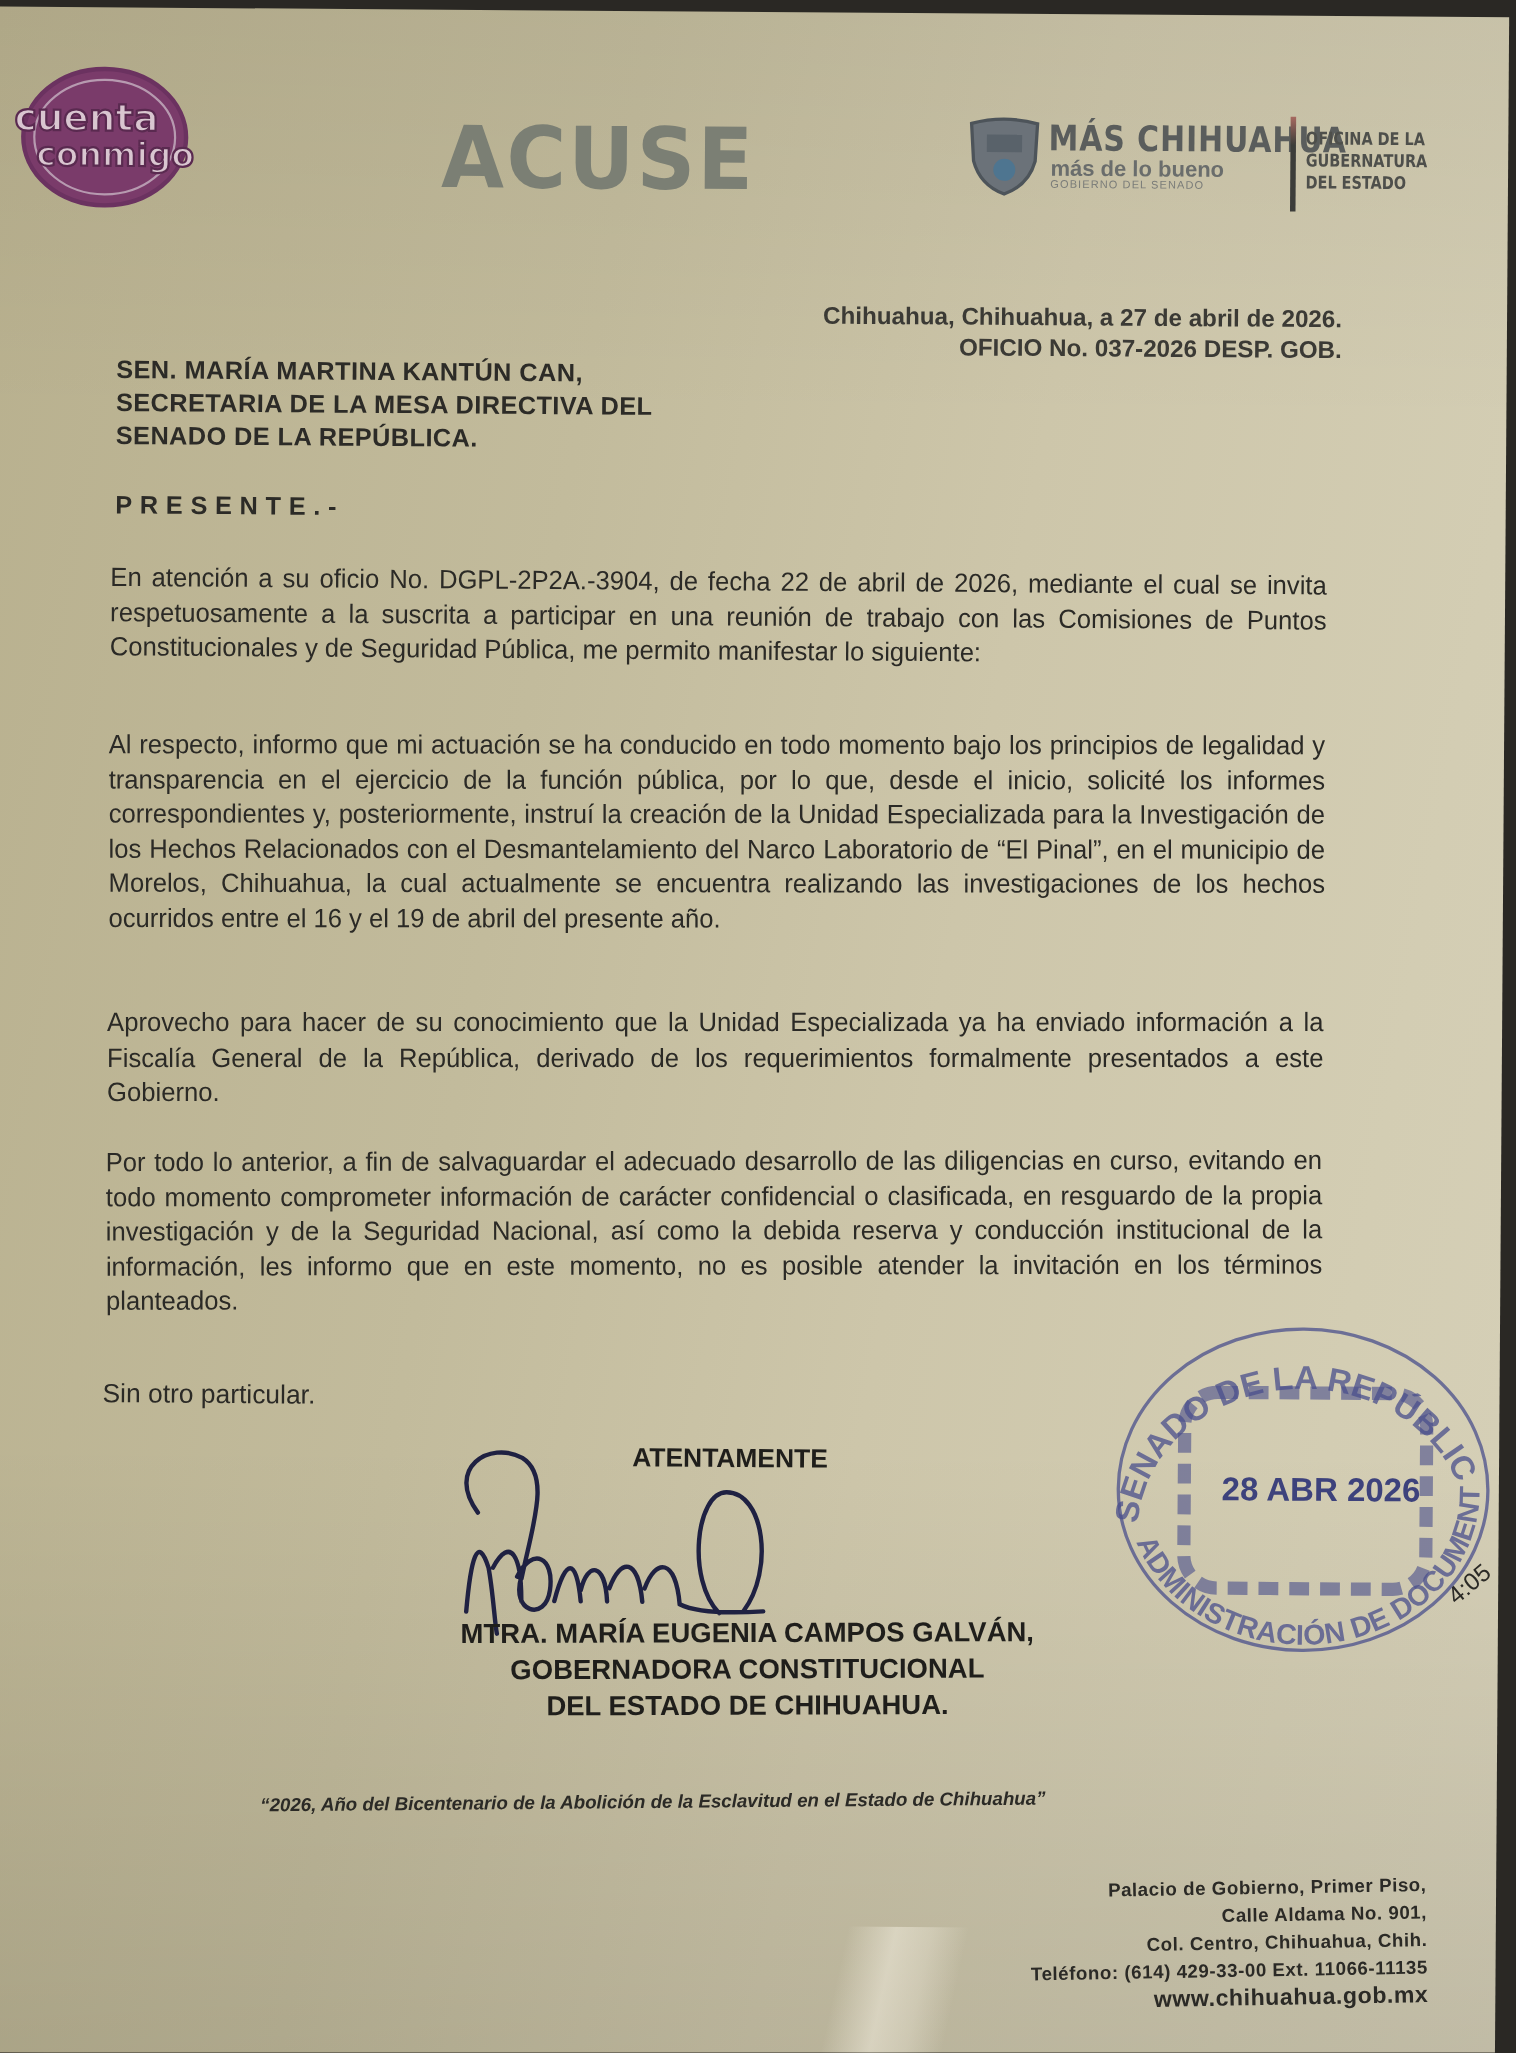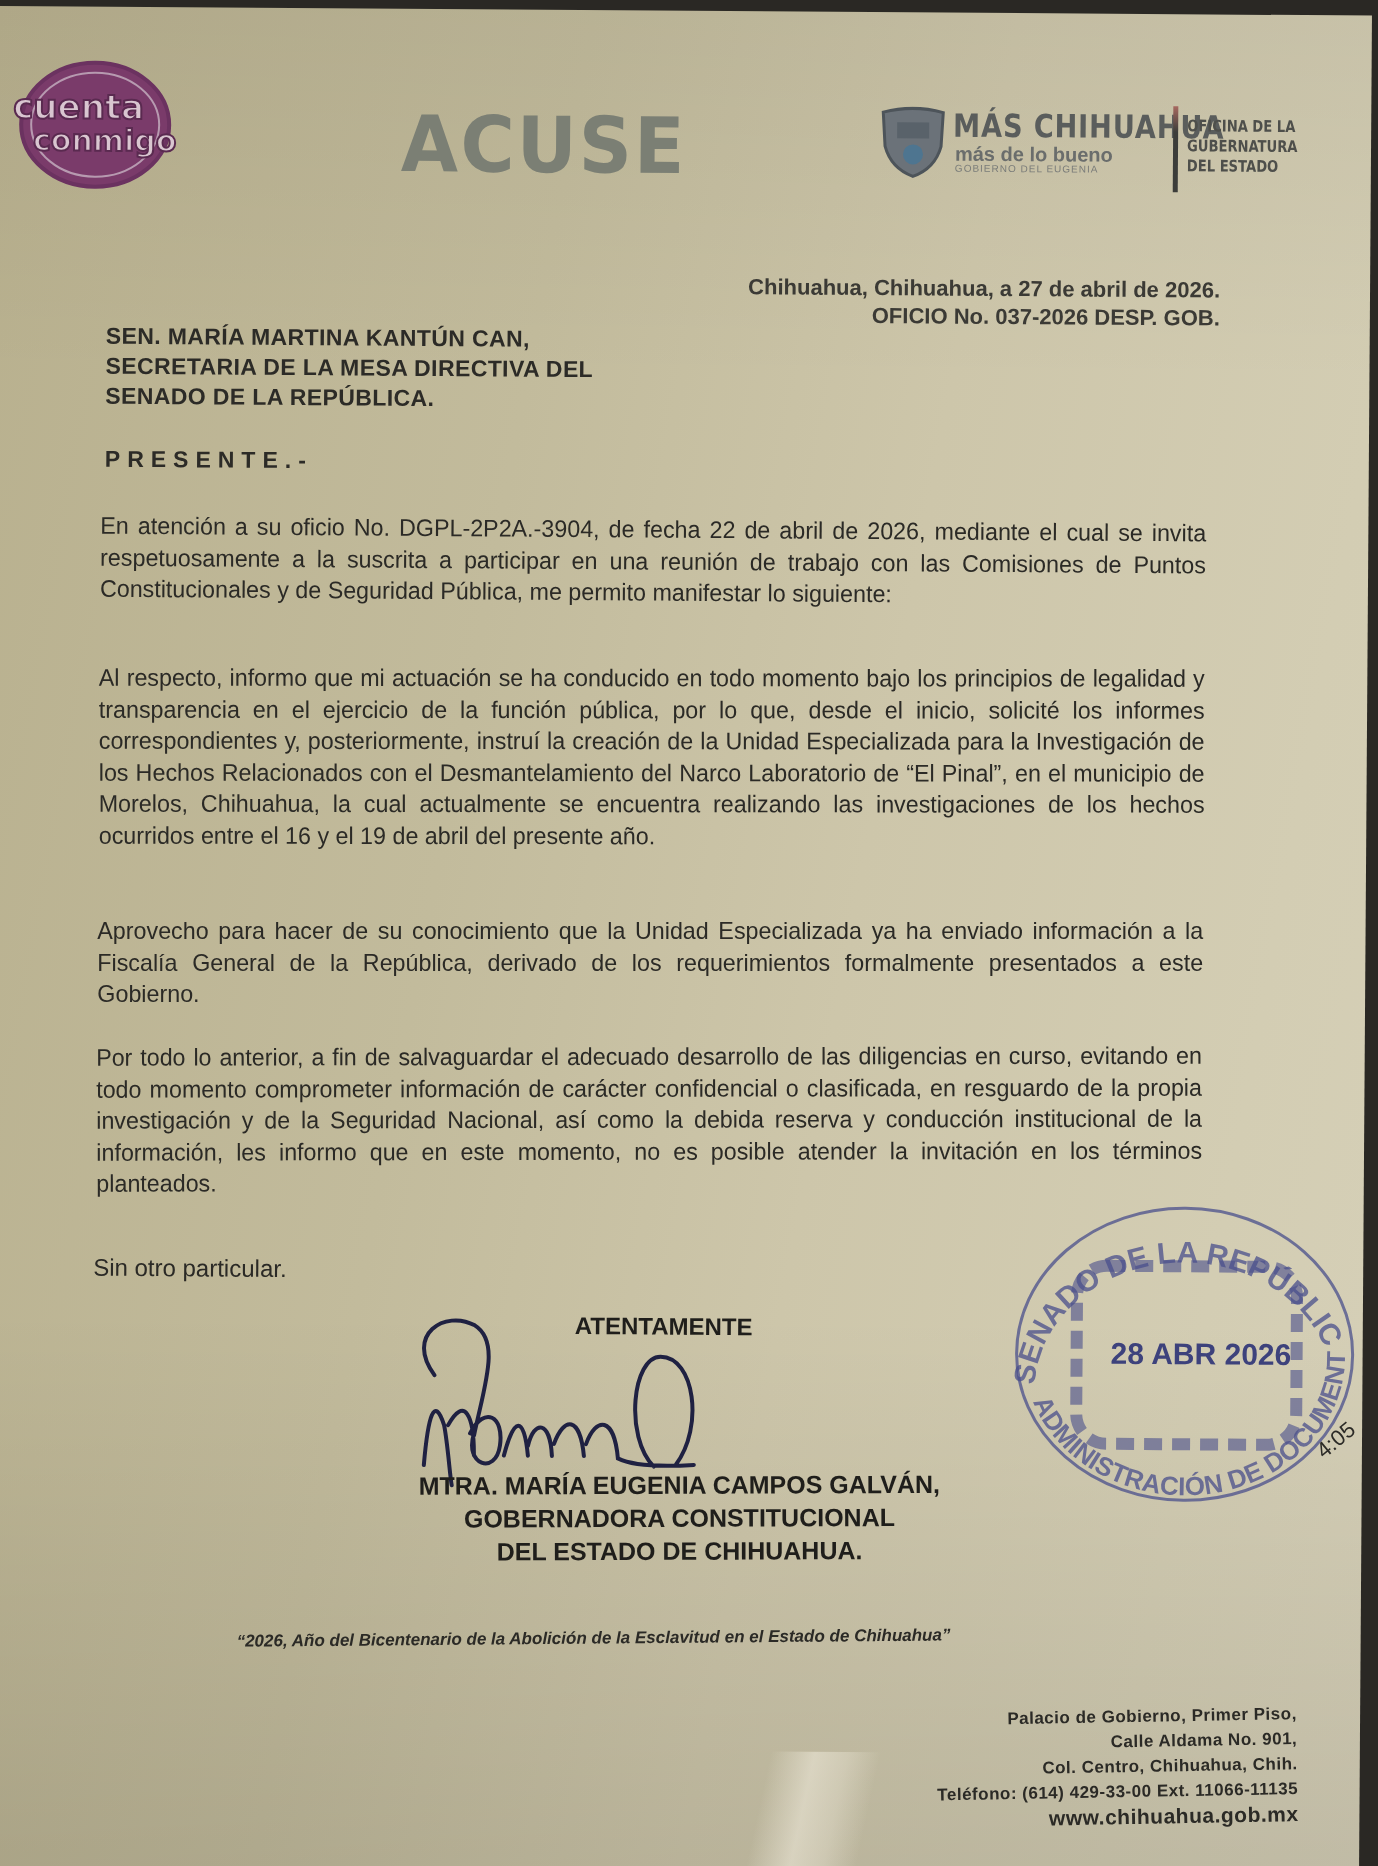--- a/index.html
+++ b/index.html
@@ -90,21 +90,21 @@
   <div class="abs acuse">ACUSE</div>
 
   <div class="abs gob-logo">
     <svg class="shield" viewBox="0 0 68 72">
       <path d="M4 6 Q34 -2 64 6 L62 40 Q56 62 34 70 Q12 62 6 40 Z" fill="#6b7279" stroke="#4d545a" stroke-width="3"></path>
       <circle cx="34" cy="48" r="10" fill="#4e7590"></circle>
       <rect x="18" y="16" width="32" height="16" fill="#59626a"></rect>
     </svg>
     <div class="mas-title">MÁS CHIHUAHUA</div>
     <div class="mas-sub">más de lo bueno</div>
-    <div class="mas-sub2">GOBIERNO DEL EUGENIA</div>
+    <div class="mas-sub2">GOBIERNO DEL SENADO</div>
     <div class="divider"></div>
     <div class="oficina">
       <div>OFICINA DE LA</div>
       <div>GUBERNATURA</div>
       <div>DEL ESTADO</div>
     </div>
   </div>
 
   <div class="abs dateline">
     <div>Chihuahua, Chihuahua, a 27 de abril de 2026.</div>

